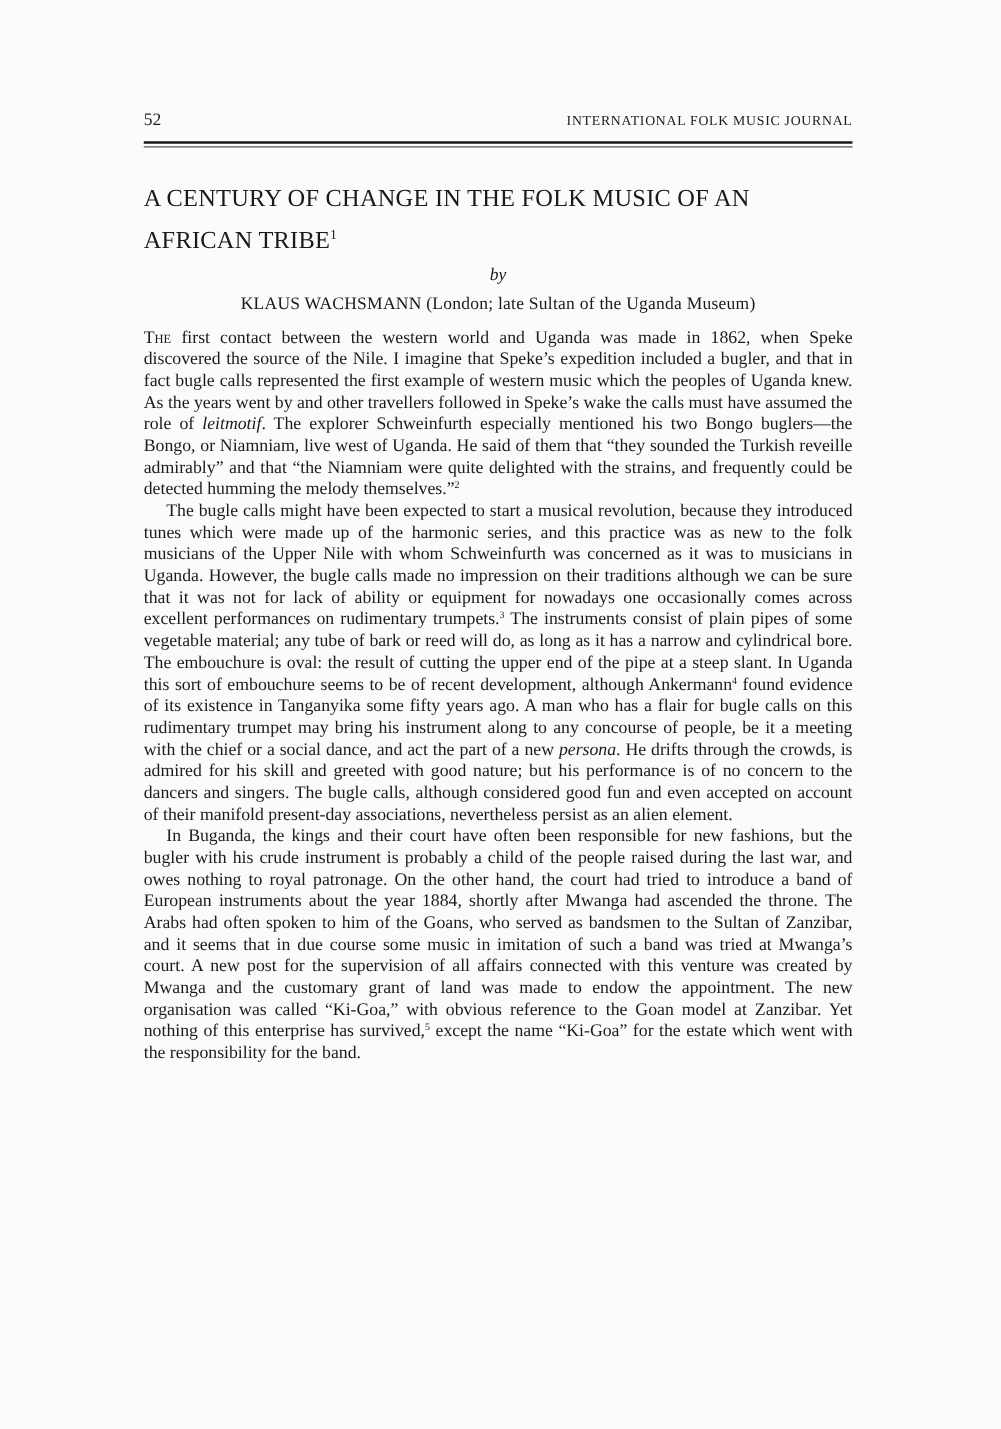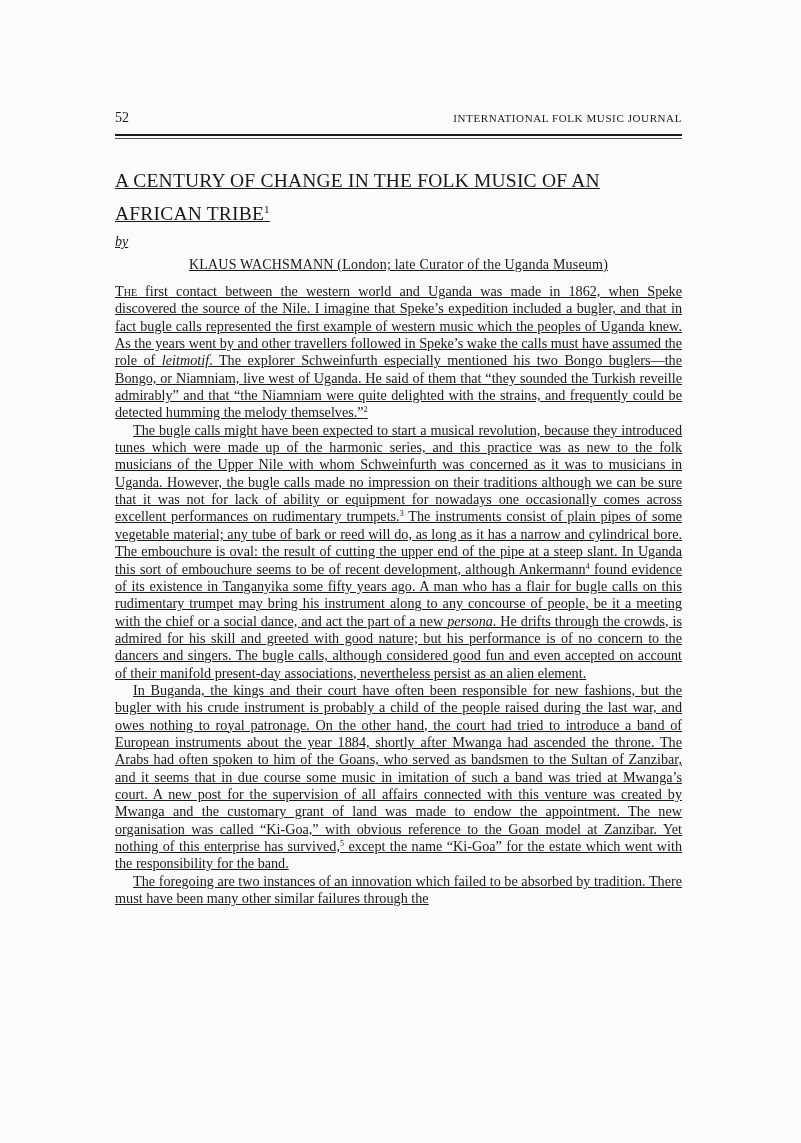--- a/index.html
+++ b/index.html
@@ -6,23 +6,22 @@
   body {
     width: 801px; height: 1143px;
     background: #fbfbfb;
     position: relative;
     overflow: hidden;
     font-family: "Liberation Serif", "DejaVu Serif", serif;
     color: #1a1a1a;
   }
   .page {
     position: absolute;
-    left: 115px; top: 108px;
+    left: 115px; top: 87px;
     width: 567px;
-    text-decoration: underline;
   }
   .running-head {
     position: relative;
     height: 20px;
     font-size: 11px;
     letter-spacing: 0.6px;
   }
   .page-number {
     position: absolute; left: 0; top: 2px;
     font-size: 14px; letter-spacing: 0;
@@ -42,20 +41,21 @@
   .article-title {
     margin: 28px 0 0 0;
     text-align: left;
     font-size: 19.5px;
     font-weight: normal;
     line-height: 28px;
     letter-spacing: 0.2px;
   }
   .article-title sup { font-size: 11px; vertical-align: 7px; }
   .byline-by {
+    text-align: center;
     font-style: italic;
     font-size: 14px;
     margin-top: 5px;
     line-height: 18px;
   }
   .author {
     text-align: center;
     font-size: 14px;
     margin-top: 4px;
     line-height: 20px;
@@ -82,22 +82,21 @@
     <span class="page-number">52</span>
     <span class="journal-title">INTERNATIONAL FOLK MUSIC JOURNAL</span>
   </div>
   <div class="rule-thick"></div>
   <div class="rule-thin"></div>
 
   <h1 class="article-title">
     <span>A CENTURY OF CHANGE IN THE FOLK MUSIC OF AN AFRICAN TRIBE</span><sup>1</sup>
   </h1>
   <div class="byline-by">by</div>
-  <div class="author">KLAUS WACHSMANN (London; late Curator of the Uganda Museum)</div>
+  <div class="author">KLAUS WACHSMANN (London; late Sultan of the Uganda Museum)</div>
 
   <div class="body">
     <p class="first"><span class="smallcaps">The</span><span> first contact between the western world and Uganda was made in 1862, when Speke discovered the source of the Nile.  I imagine that Speke’s expedition included a bugler, and that in fact bugle calls represented the first example of western music which the peoples of Uganda knew.  As the years went by and other travellers followed in Speke’s wake the calls must have assumed the role of </span><em>leitmotif</em><span>.  The explorer Schweinfurth especially mentioned his two Bongo buglers—the Bongo, or Niamniam, live west of Uganda.  He said of them that “they sounded the Turkish reveille admirably” and that “the Niamniam were quite delighted with the strains, and frequently could be detected humming the melody themselves.”</span><sup>2</sup></p>
     <p><span>The bugle calls might have been expected to start a musical revolution, because they introduced tunes which were made up of the harmonic series, and this practice was as new to the folk musicians of the Upper Nile with whom Schweinfurth was concerned as it was to musicians in Uganda.  However, the bugle calls made no impression on their traditions although we can be sure that it was not for lack of ability or equipment for nowadays one occasionally comes across excellent perfor­mances on rudimentary trumpets.</span><sup>3</sup><span>  The instruments consist of plain pipes of some vegetable material; any tube of bark or reed will do, as long as it has a narrow and cylindrical bore.  The embouchure is oval: the result of cutting the upper end of the pipe at a steep slant.  In Uganda this sort of embouchure seems to be of recent development, although Ankermann</span><sup>4</sup><span> found evidence of its existence in Tanganyika some fifty years ago.  A man who has a flair for bugle calls on this rudimentary trumpet may bring his instrument along to any concourse of people, be it a meeting with the chief or a social dance, and act the part of a new </span><em>persona</em><span>.  He drifts through the crowds, is admired for his skill and greeted with good nature; but his performance is of no concern to the dancers and singers.  The bugle calls, although considered good fun and even accepted on account of their manifold present-day associations, nevertheless persist as an alien element.</span></p>
     <p><span>In Buganda, the kings and their court have often been responsible for new fashions, but the bugler with his crude instrument is probably a child of the people raised during the last war, and owes nothing to royal patronage.  On the other hand, the court had tried to introduce a band of European instruments about the year 1884, shortly after Mwanga had ascended the throne.  The Arabs had often spoken to him of the Goans, who served as bandsmen to the Sultan of Zanzibar, and it seems that in due course some music in imitation of such a band was tried at Mwanga’s court.  A new post for the supervision of all affairs connected with this venture was created by Mwanga and the customary grant of land was made to endow the appointment.  The new organisation was called “Ki-Goa,” with obvious reference to the Goan model at Zanzibar.  Yet nothing of this enterprise has survived,</span><sup>5</sup><span> except the name “Ki-Goa” for the estate which went with the responsibility for the band.</span></p>
-    <p><span>The foregoing are two instances of an innovation which failed to be absorbed by tradition.  There must have been many other similar failures through the</span></p>
   </div>
 
 </div>
 
 </body></html>

